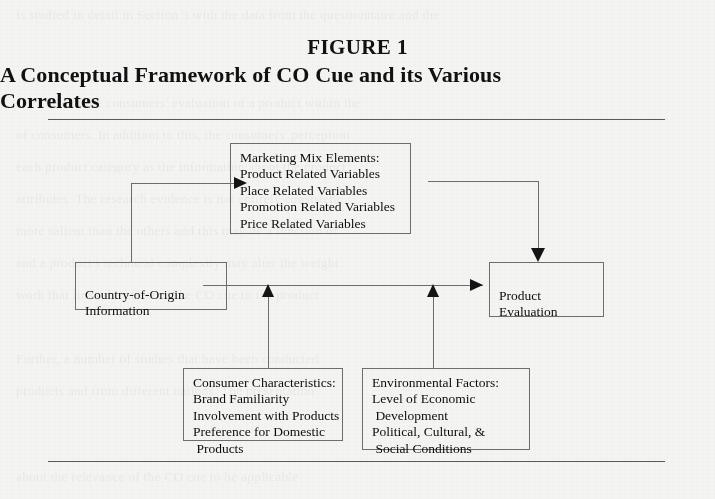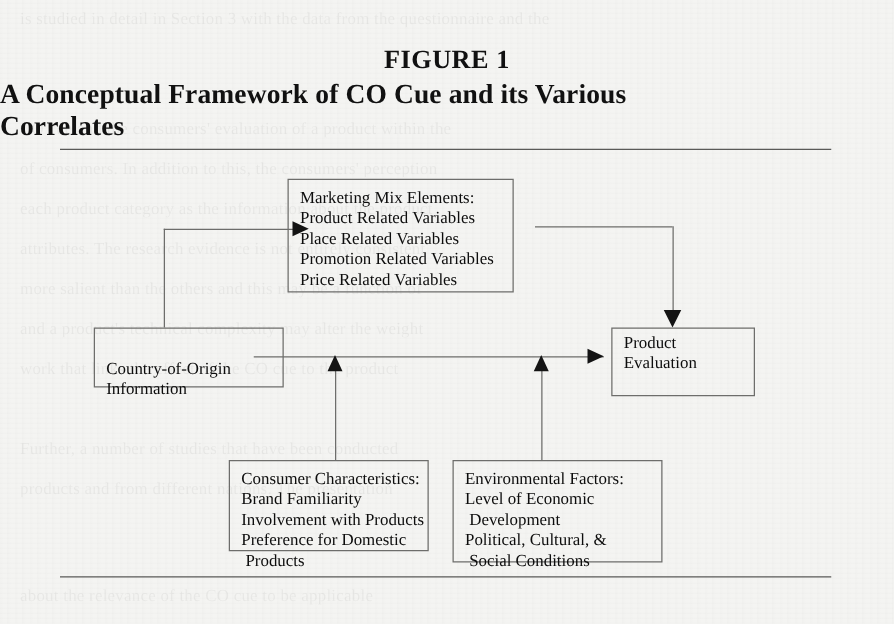--- a/index.html
+++ b/index.html
@@ -108,21 +108,21 @@
     width: 181px; height: 91px;
   }
   #box-country-of-origin {
     left: 75px; top: 262px;
     width: 152px; height: 48px;
     padding-top: 24px;
   }
   #box-product-evaluation {
     left: 489px; top: 262px;
     width: 115px; height: 55px;
-    padding-top: 3px;
+    padding-top: 25px;
   }
   #box-consumer-characteristics {
     left: 183px; top: 368px;
     width: 160px; height: 73px;
   }
   #box-environmental-factors {
     left: 362px; top: 368px;
     width: 168px; height: 82px;
   }
 

